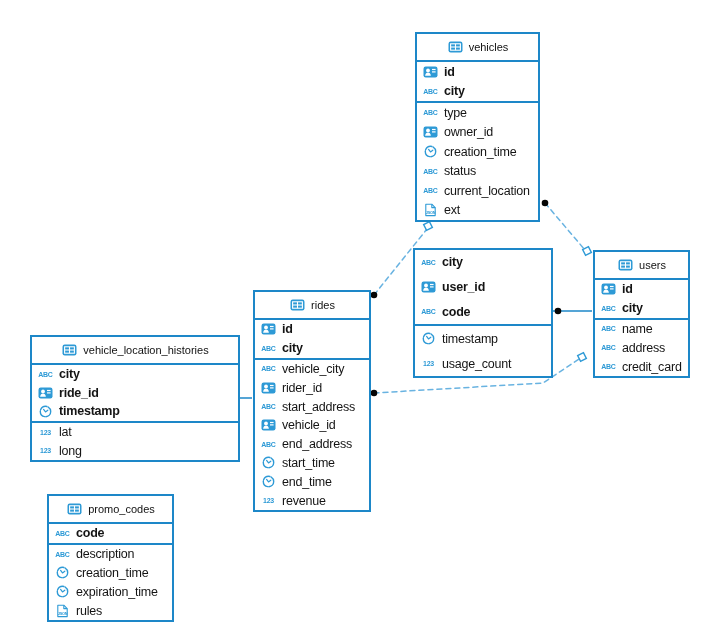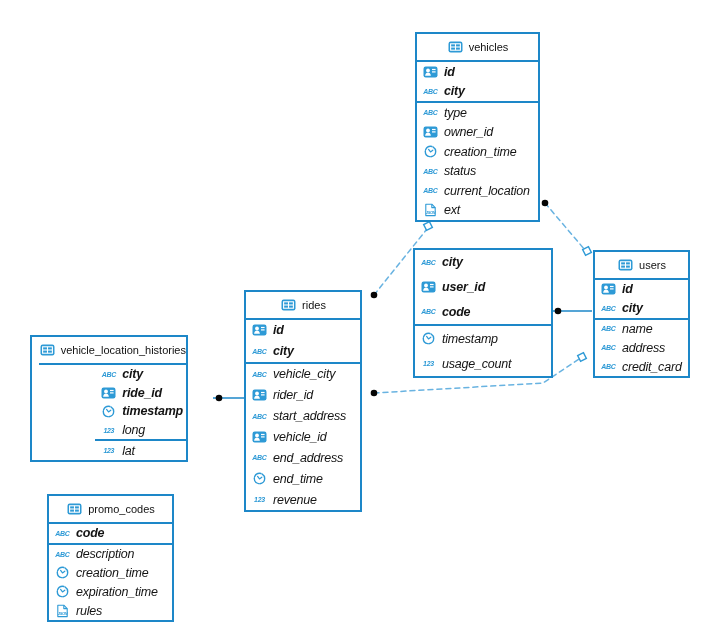--- a/index.html
+++ b/index.html
@@ -10,21 +10,21 @@
   svg.links { position:absolute; left:0; top:0; pointer-events:none; }
   .table-card {
     position:absolute; background:#ffffff; box-sizing:border-box;
     border:2px solid var(--blue); display:flex; flex-direction:column;
   }
   .card-header {
     flex:0 0 26px; display:flex; align-items:center; justify-content:center;
     gap:5px; border-bottom:2px solid var(--blue);
     font-size:11px; color:#111; white-space:nowrap;
   }
-  .card-body { flex:1 1 auto; display:flex; flex-direction:column;font-style:italic; }
+  .card-body { flex:1 1 auto; display:flex; flex-direction:column; }
   .col-row {
     flex:1 1 0; display:flex; align-items:center; gap:5px;
     padding:0 3px 0 5px; font-size:12.5px; letter-spacing:-0.2px;
     color:#141414; white-space:nowrap;
   }
   .col-row.pk { font-weight:bold; }
   .col-row.first-field { border-top:2px solid var(--blue); }
   .icon-wrap { flex:0 0 17px; width:17px; display:flex; justify-content:center; align-items:center; }
   .txticon {
     font-size:7px; font-weight:bold; color:var(--iconblue);
@@ -219,21 +219,21 @@
           <span>address</span>
         </div>
         <div class="col-row">
           <span class="icon-wrap">
             <span class="txticon" style="color:#2e9ad6">ABC</span>
           </span>
           <span>credit_card</span>
         </div>
       </div>
     </div>
-    <div class="table-card" style="left: 244px; top: 290px; width: 118px; height: 222px;">
+    <div class="table-card" style="left: 253px; top: 290px; width: 118px; height: 222px;">
       <div class="card-header">
         <span class="icon-wrap">
           <svg width="15" height="12" viewBox="0 0 15 12">
             <rect x="0.5" y="0.5" width="14" height="11" rx="2.2" fill="#2e9ad6"></rect>
             <rect x="2.6" y="2.8" width="9.8" height="6.4" fill="none" stroke="#fff" stroke-width="1.1"></rect>
             <line x1="7.5" y1="2.8" x2="7.5" y2="9.2" stroke="#fff" stroke-width="1.1"></line>
             <line x1="2.6" y1="6" x2="12.4" y2="6" stroke="#fff" stroke-width="1.1"></line>
           </svg>
         </span>
         <span>rides</span>
@@ -299,31 +299,40 @@
           </span>
           <span>end_address</span>
         </div>
         <div class="col-row">
           <span class="icon-wrap">
             <svg width="13" height="13" viewBox="0 0 13 13">
               <circle cx="6.5" cy="6.5" r="5.2" fill="none" stroke="#2e9ad6" stroke-width="1.4" stroke-dasharray="7.5 1.4" stroke-linecap="round"></circle>
               <path d="M6.5 6.9 L4.6 4.4 M6.5 6.9 L8.8 5.2" stroke="#2e9ad6" stroke-width="1.2" fill="none" stroke-linecap="round"></path>
             </svg>
           </span>
+          <span>start_time</span>
+        </div>
+        <div class="col-row">
+          <span class="icon-wrap">
+            <svg width="13" height="13" viewBox="0 0 13 13">
+              <circle cx="6.5" cy="6.5" r="5.2" fill="none" stroke="#2e9ad6" stroke-width="1.4" stroke-dasharray="7.5 1.4" stroke-linecap="round"></circle>
+              <path d="M6.5 6.9 L4.6 4.4 M6.5 6.9 L8.8 5.2" stroke="#2e9ad6" stroke-width="1.2" fill="none" stroke-linecap="round"></path>
+            </svg>
+          </span>
           <span>end_time</span>
         </div>
         <div class="col-row">
           <span class="icon-wrap">
             <span class="txticon" style="color:#2e9ad6">123</span>
           </span>
           <span>revenue</span>
         </div>
       </div>
     </div>
-    <div class="table-card" style="left: 30px; top: 335px; width: 158px; height: 127px; align-items: flex-end;">
+    <div class="table-card" style="left: 30px; top: 335px; width: 210px; height: 127px;">
       <div class="card-header">
         <span class="icon-wrap">
           <svg width="15" height="12" viewBox="0 0 15 12">
             <rect x="0.5" y="0.5" width="14" height="11" rx="2.2" fill="#2e9ad6"></rect>
             <rect x="2.6" y="2.8" width="9.8" height="6.4" fill="none" stroke="#fff" stroke-width="1.1"></rect>
             <line x1="7.5" y1="2.8" x2="7.5" y2="9.2" stroke="#fff" stroke-width="1.1"></line>
             <line x1="2.6" y1="6" x2="12.4" y2="6" stroke="#fff" stroke-width="1.1"></line>
           </svg>
         </span>
         <span>vehicle_location_histories</span>
@@ -349,31 +358,31 @@
         </div>
         <div class="col-row pk">
           <span class="icon-wrap">
             <svg width="13" height="13" viewBox="0 0 13 13">
               <circle cx="6.5" cy="6.5" r="5.2" fill="none" stroke="#2e9ad6" stroke-width="1.4" stroke-dasharray="7.5 1.4" stroke-linecap="round"></circle>
               <path d="M6.5 6.9 L4.6 4.4 M6.5 6.9 L8.8 5.2" stroke="#2e9ad6" stroke-width="1.2" fill="none" stroke-linecap="round"></path>
             </svg>
           </span>
           <span>timestamp</span>
         </div>
-        <div class="col-row">
+        <div class="col-row first-field">
           <span class="icon-wrap">
             <span class="txticon" style="color:#2e9ad6">123</span>
           </span>
+          <span>lat</span>
+        </div>
+        <div class="col-row">
+          <span class="icon-wrap">
+            <span class="txticon" style="color:#2e9ad6">123</span>
+          </span>
           <span>long</span>
-        </div>
-        <div class="col-row first-field">
-          <span class="icon-wrap">
-            <span class="txticon" style="color:#2e9ad6">123</span>
-          </span>
-          <span>lat</span>
         </div>
       </div>
     </div>
     <div class="table-card" style="left: 30px; top: 494px; width: 127px; height: 128px; margin-left: 17px;">
       <div class="card-header">
         <span class="icon-wrap">
           <svg width="15" height="12" viewBox="0 0 15 12">
             <rect x="0.5" y="0.5" width="14" height="11" rx="2.2" fill="#2e9ad6"></rect>
             <rect x="2.6" y="2.8" width="9.8" height="6.4" fill="none" stroke="#fff" stroke-width="1.1"></rect>
             <line x1="7.5" y1="2.8" x2="7.5" y2="9.2" stroke="#fff" stroke-width="1.1"></line>

